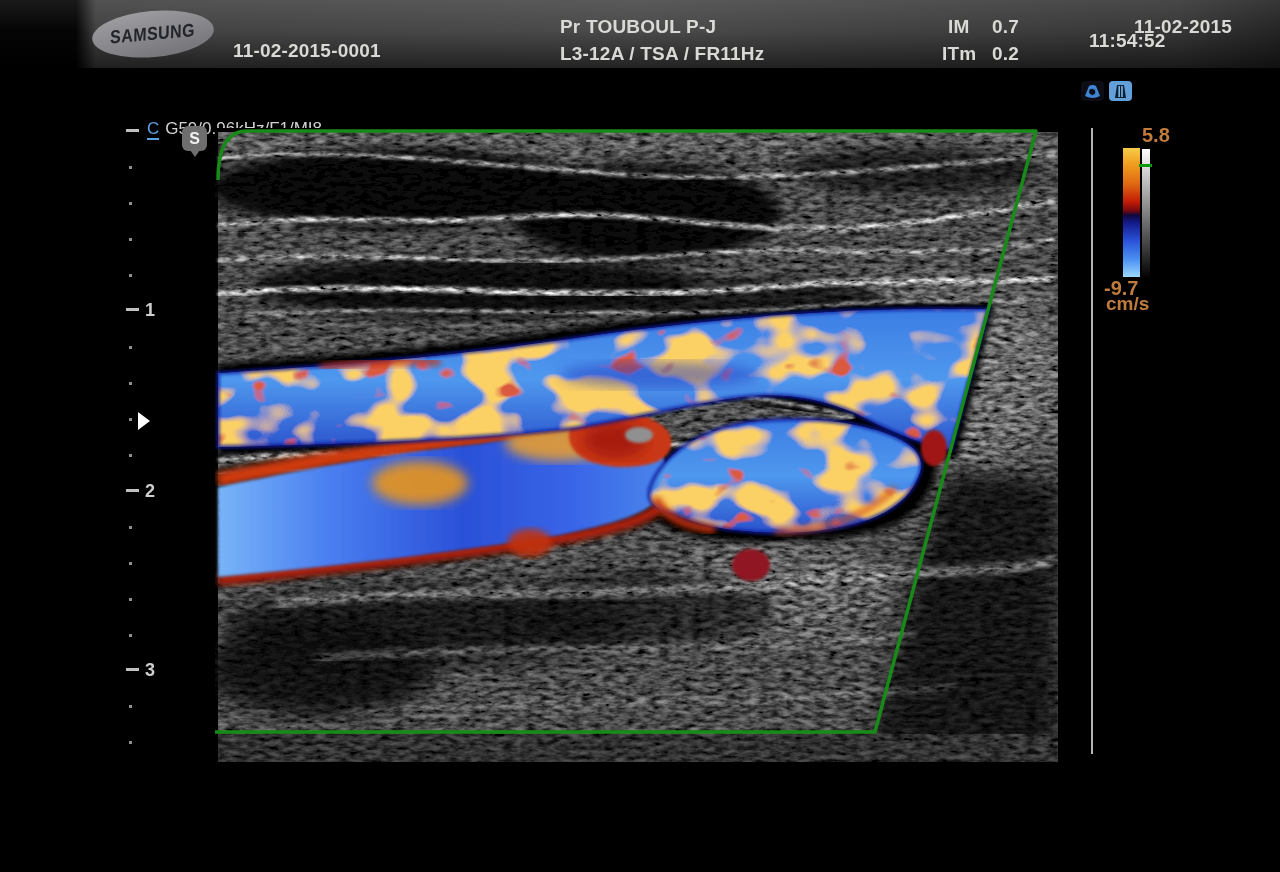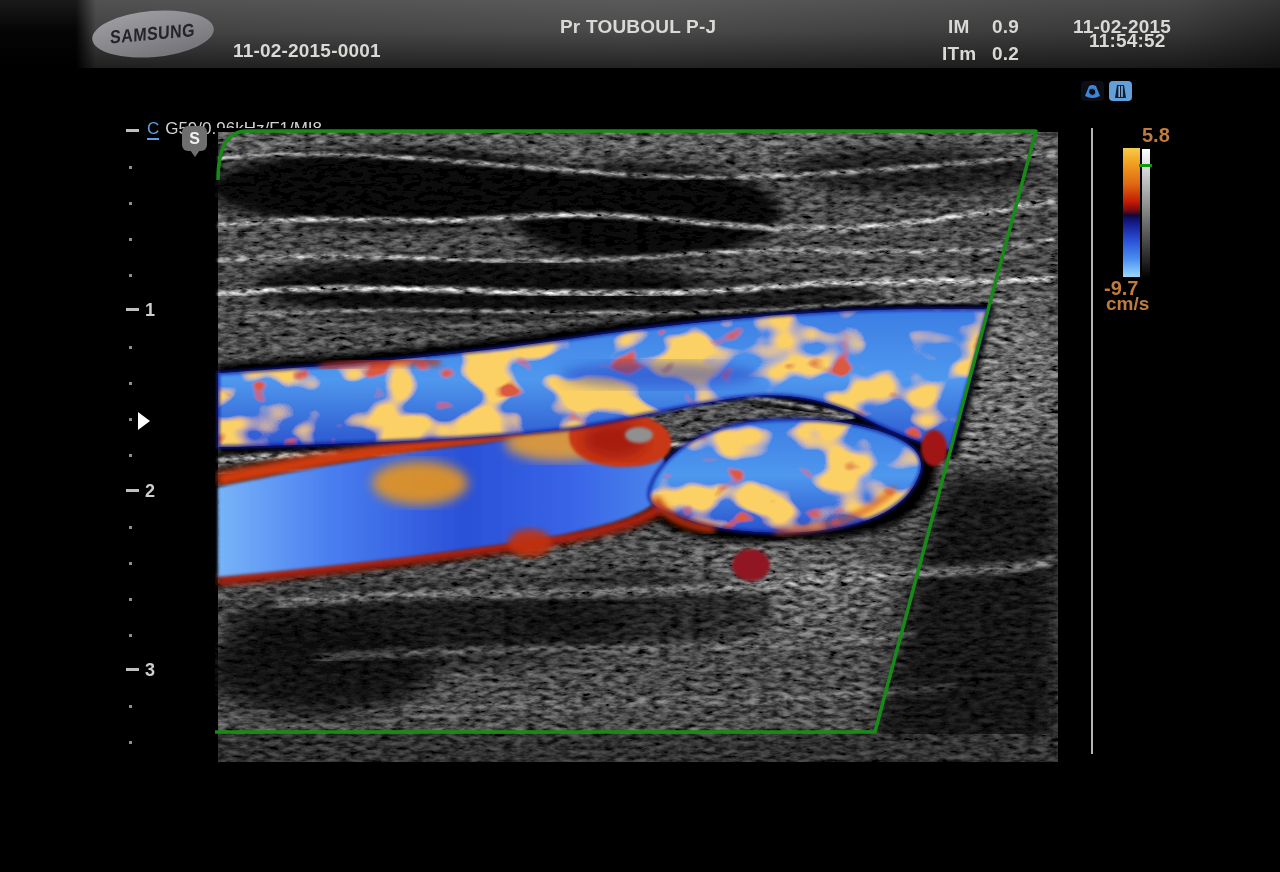--- a/index.html
+++ b/index.html
@@ -46,25 +46,26 @@
 <body>
 
 <div class="screen">
 
   <div class="header">
     <div class="logo">
       <span>SAMSUNG</span>
     </div>
     <div class="htxt" style="left:233px;top:16px;margin-top:24px;">11-02-2015-0001</div>
     <div class="htxt" style="left:560px;top:16px;">Pr TOUBOUL P-J</div>
+    <div class="htxt" style="left:560px;top:43px;">L3-12A / TSA / FR11Hz</div>
     <div class="htxt" style="left:948px;top:16px;">IM</div>
-    <div class="htxt" style="left:992px;top:16px;">0.9</div>
+    <div class="htxt" style="left:992px;top:16px;">0.7</div>
     <div class="htxt" style="left:942px;top:43px;">ITm</div>
     <div class="htxt" style="left:992px;top:43px;">0.2</div>
-    <div class="htxt" style="left:1073px;top:16px;">11-02-2015</div>
+    <div class="htxt" style="left:1134px;top:16px;">11-02-2015</div>
     <div class="htxt" style="left:1089px;top:30px;">11:54:52</div>
   </div>
 
   <div class="param" style="left:128px;top:99px;">
     <span class="mode">C</span><span>G59/0.96kHz/F1/MI8</span>
   </div>
 
   <div class="picon" style="left:1081px;top:81px;background:#0d0d16;">
     <svg width="19" height="16" viewBox="0 0 19 16">
       <path d="M2,13 L6,3 Q9.5,1 13,3 L17,13 Q9.5,17 2,13 Z" fill="#3f86d6"></path>

